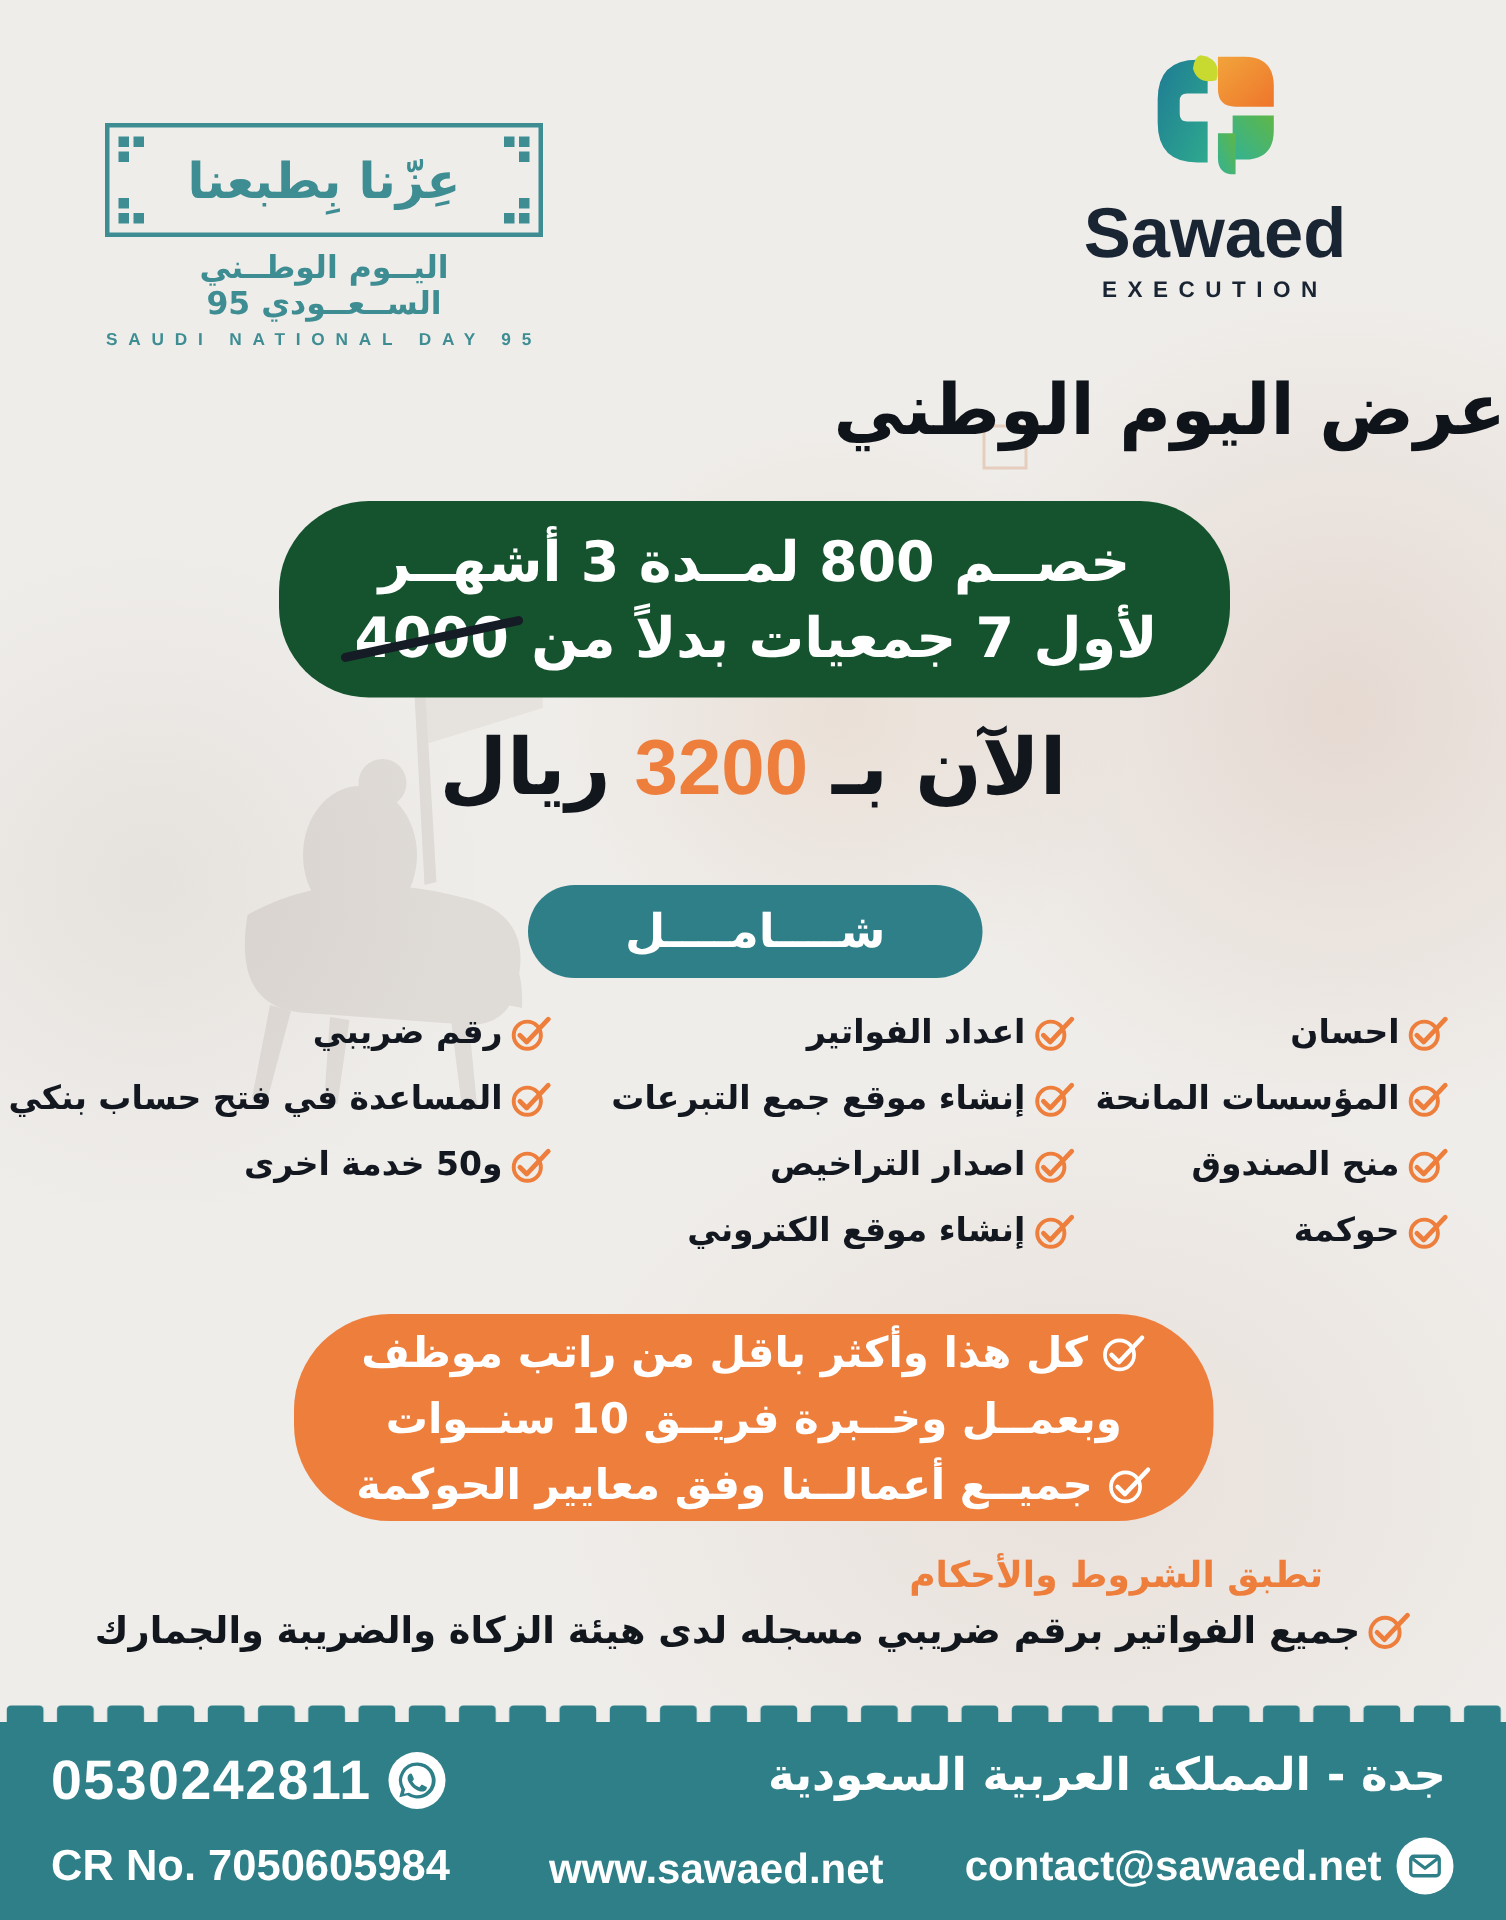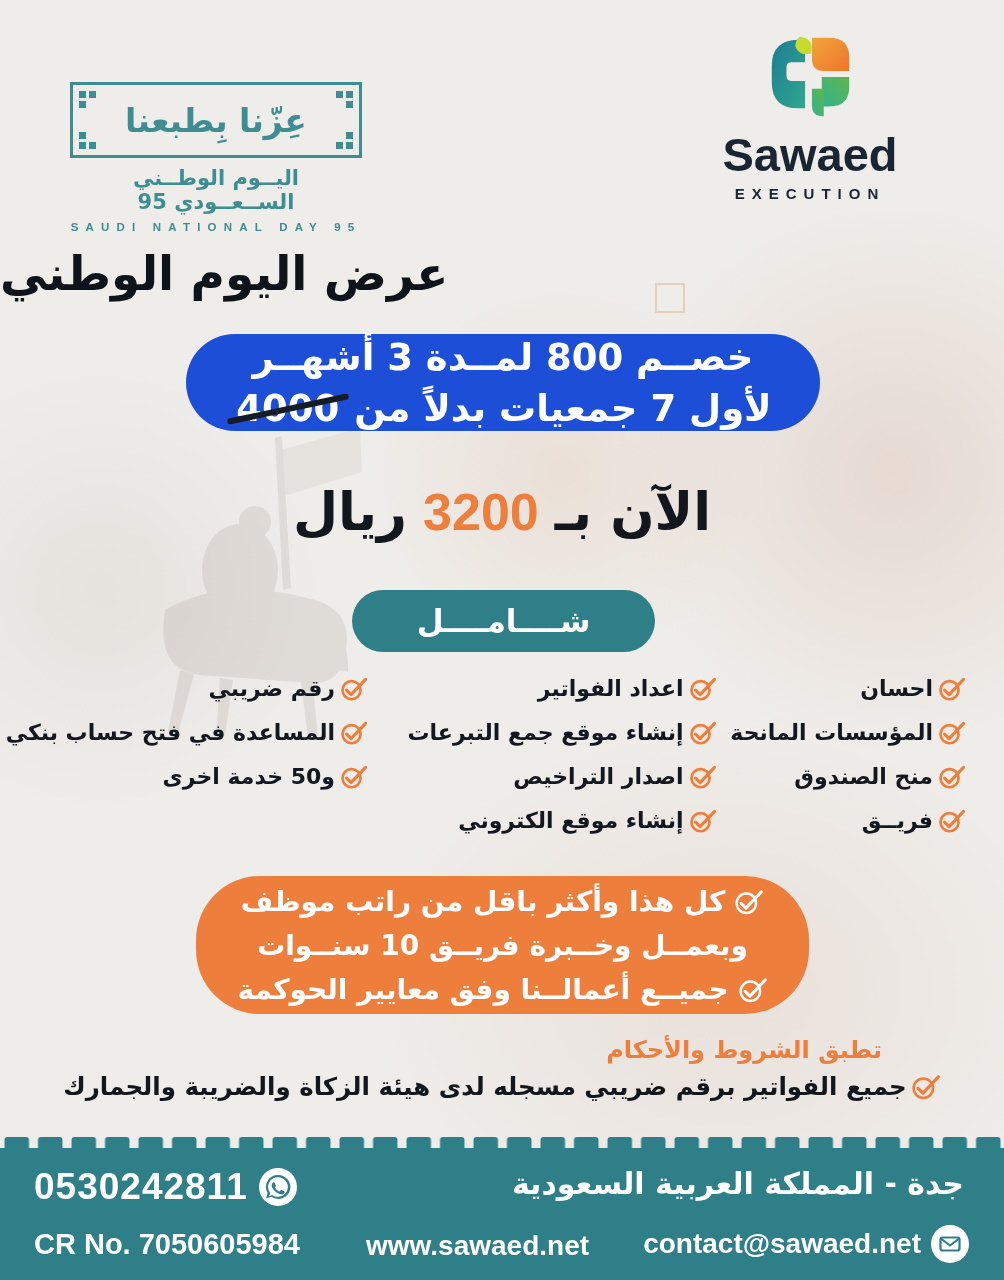--- a/index.html
+++ b/index.html
@@ -30,23 +30,23 @@
   .nd-ar{direction:rtl;font-size:21px;font-weight:bold;margin-top:8px;letter-spacing:.5px;}
   .nd-en{font-size:11.5px;font-weight:bold;letter-spacing:7.2px;margin-top:7px;white-space:nowrap;}
 
   
   .brand{position:absolute;left:690px;top:28px;width:240px;text-align:center;color:#1a2534;}
   .brand-mark{display:block;margin:0 auto;}
   .brand-name{font-size:47px;font-weight:bold;line-height:1.05;margin-top:4px;}
   .brand-sub{font-size:15px;font-weight:bold;letter-spacing:7px;margin-top:6px;}
 
   
-  .title{position:absolute;left:0;right:0;top:246px;text-align:left;direction:rtl;
+  .title{position:absolute;left:0;right:0;top:246px;text-align:right;direction:rtl;
          font-size:47px;font-weight:900;color:#0f141a;}
-  .banner{position:absolute;left:186px;top:334px;width:634px;height:97px;background:#1d4ed8;
+  .banner{position:absolute;left:186px;top:334px;width:634px;height:131px;background:#14532d;
           border-radius:60px;display:flex;flex-direction:column;justify-content:center;
           align-items:center;direction:rtl;color:#fff;}
   .banner-line{font-size:37px;font-weight:900;line-height:51px;white-space:nowrap;}
   .strike{position:relative;display:inline-block;padding:0 2px;}
   .strike-line{position:absolute;left:-8%;right:-8%;top:46%;height:6px;background:#161c26;
           transform:rotate(-12deg);border-radius:3px;}
   .now-line{position:absolute;left:0;right:0;top:482px;display:flex;direction:rtl;
           justify-content:center;align-items:baseline;gap:16px;font-size:52px;font-weight:900;color:#12161d;}
   .now-price{color:#ee7e3c;}
   .pill-incl{position:absolute;left:352px;top:590px;width:303px;height:62px;background:#2e7f88;
@@ -187,21 +187,21 @@
             <circle cx="14" cy="17" r="11" fill="none" stroke="#ee7e3c" stroke-width="3.2"></circle>
             <path d="M8,17 l5.5,5.5 L31,4" fill="none" stroke="#ee7e3c" stroke-width="3.8" stroke-linecap="round" stroke-linejoin="round"></path>
           </svg>
         <span>منح الصندوق</span>
         </div>
       <div class="svc-item">
         <svg class="chk" width="28" height="25" viewBox="0 0 34 30">
             <circle cx="14" cy="17" r="11" fill="none" stroke="#ee7e3c" stroke-width="3.2"></circle>
             <path d="M8,17 l5.5,5.5 L31,4" fill="none" stroke="#ee7e3c" stroke-width="3.8" stroke-linecap="round" stroke-linejoin="round"></path>
           </svg>
-        <span>فريــق</span>
+        <span>حوكمة</span>
         </div>
     </div>
     <div class="svc-col c2">
       <div class="svc-item">
         <svg class="chk" width="28" height="25" viewBox="0 0 34 30">
             <circle cx="14" cy="17" r="11" fill="none" stroke="#ee7e3c" stroke-width="3.2"></circle>
             <path d="M8,17 l5.5,5.5 L31,4" fill="none" stroke="#ee7e3c" stroke-width="3.8" stroke-linecap="round" stroke-linejoin="round"></path>
           </svg>
         <span>اعداد الفواتير</span>
         </div>

